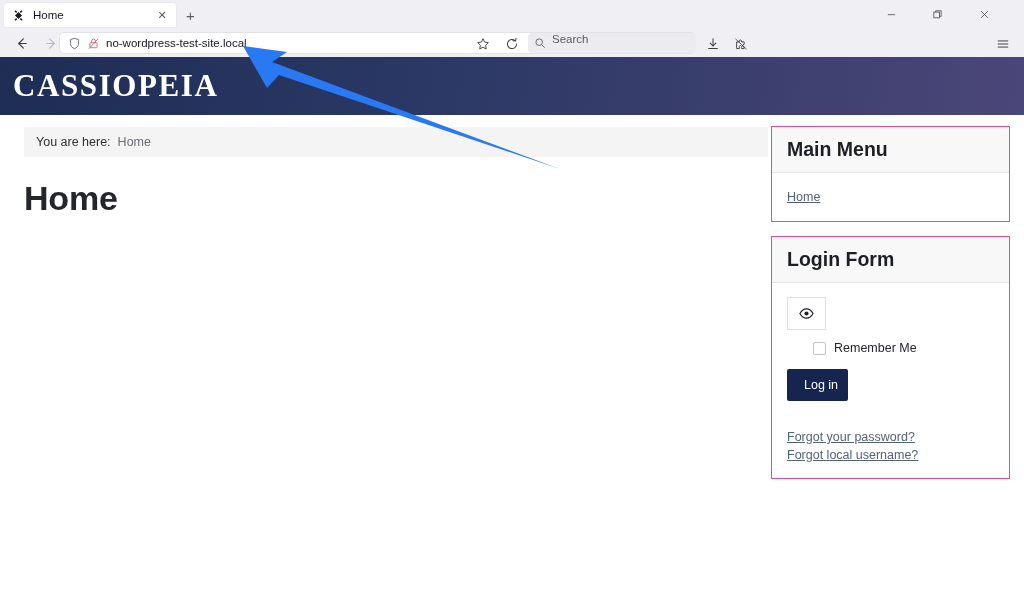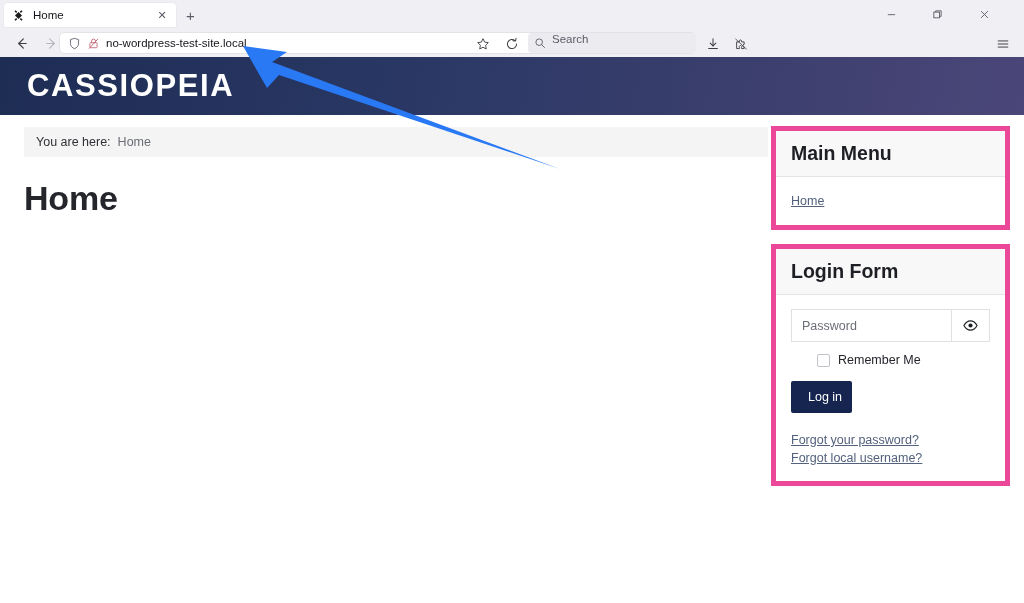--- a/index.html
+++ b/index.html
@@ -98,23 +98,24 @@
     position: absolute; top: 57px; left: 0; width: 1024px; height: 546px;
     background: #ffffff; overflow: hidden;
   }
 
   #site-header {
     position: relative; width: 1024px; height: 58px;
     background: linear-gradient(100deg, #1e2d54 0%, #293764 38%, #3b3f6d 72%, #4b4679 100%);
     display: flex; align-items: center;
   }
   #site-title {
-    margin-left: 27px;
+    margin-left: 13px;
     font-size: 31px; font-weight: 700; letter-spacing: 1.6px;
     color: #ffffff;
+    font-family: Liberation Serif, serif;
   }
 
   #page-body { position: relative; width: 1024px; }
 
   #content-column {
     position: absolute; left: 24px; top: 12px; width: 744px;
   }
   #breadcrumb-bar {
     width: 744px; min-height: 30px;
     background: #f4f4f4;
@@ -128,21 +129,21 @@
     margin-top: 22px; margin-left: 0px;
     font-size: 34px; font-weight: 700; color: #24262b;
     letter-spacing: -0.2px;
   }
 
   #sidebar-column {
     position: absolute; left: 771px; top: 11px; width: 239px;
   }
   .module {
     background: #ffffff;
-    border: 5px solid #ec4899;
+    border: 1px solid #ec4899;
     margin-bottom: 14px;
   }
   .module-header {
     background: #f8f8f9;
     border-bottom: 1px solid #e4e4e7;
     padding: 11px 15px 11px 15px;
   }
   .module-title {
     font-size: 19.5px; font-weight: 700; color: #1d1f24;
   }
@@ -184,21 +185,21 @@
     background: #16254f; color: #ffffff;
     font-size: 12.5px;
     padding: 9px 10px 9px 17px;
     border: none; border-radius: 2px;
   }
 
   .forgot-link {
     display: block; margin-top: 4px;
     font-size: 12.5px; color: #53617d; text-decoration: underline;
   }
-  #forgot-password-link { margin-top: 20px; }
+  #forgot-password-link { margin-top: 29px; }
 
   
   #annotation-arrow {
     position: absolute; left: 0; top: 0; width: 1024px; height: 603px;
     pointer-events: none;
   }
 </style>
 </head>
 <body>
 
@@ -346,21 +347,20 @@
       </div>
 
       <div class="module">
         <div class="module-header">
           <div class="module-title">Login Form</div>
         </div>
         <div class="module-body">
 
 
           <div class="input-group">
-            <div class="form-input">Password</div>
             <div class="input-addon plain">
               <svg width="15" height="15" viewBox="0 0 16 16">
                 <path d="M1 8 C3 4.4 5.4 3 8 3 C10.6 3 13 4.4 15 8 C13 11.6 10.6 13 8 13 C5.4 13 3 11.6 1 8 Z" fill="none" stroke="#1d1f24" stroke-width="1.25"></path>
                 <circle cx="8" cy="8" r="2.2" fill="#1d1f24"></circle>
               </svg>
             </div>
           </div>
 
           <div id="remember-row">
             <div id="remember-checkbox"></div>

